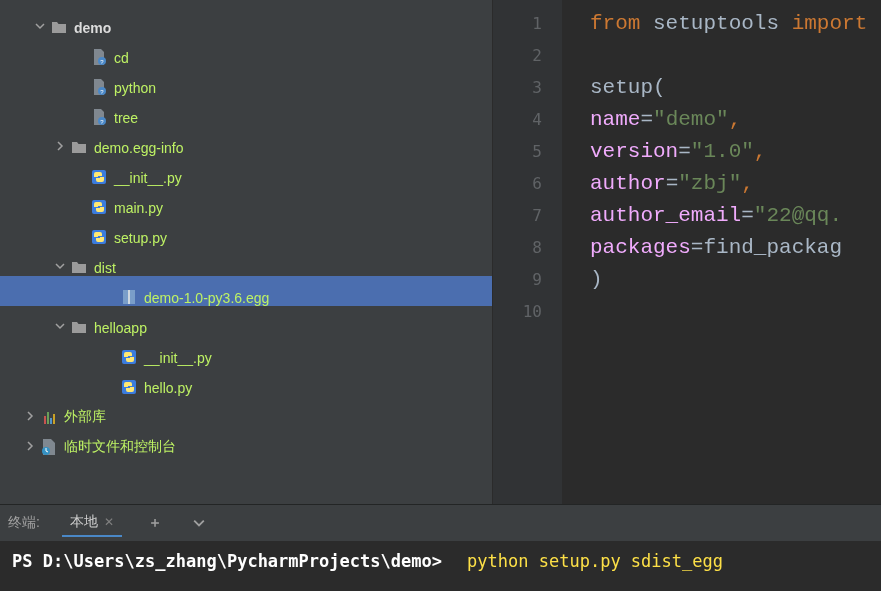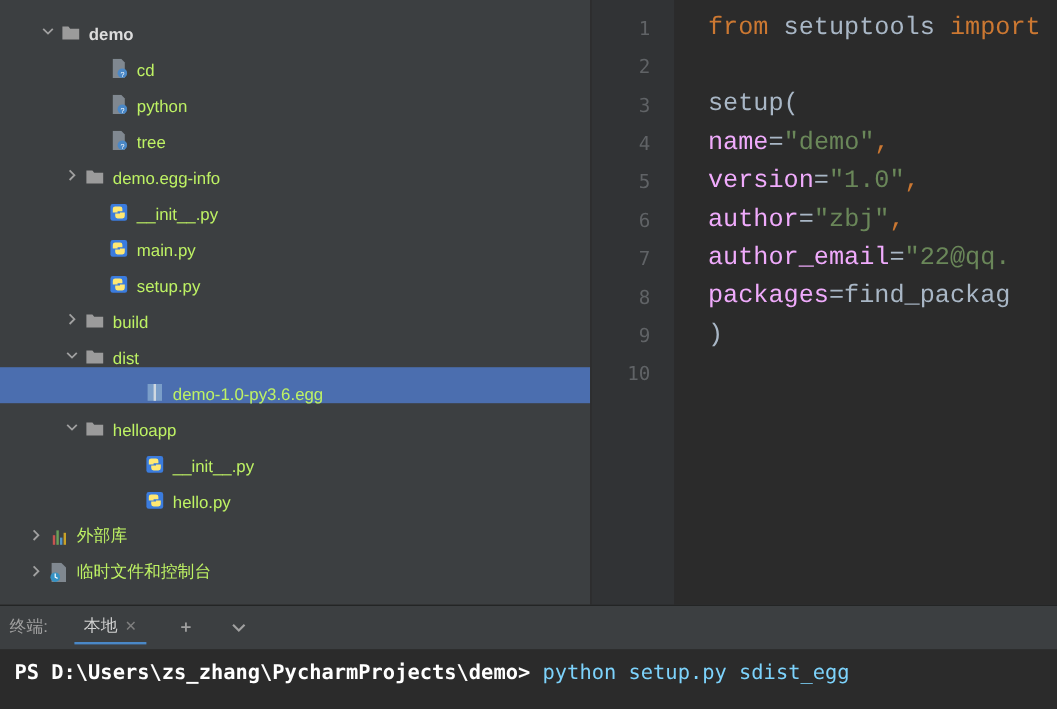--- a/index.html
+++ b/index.html
@@ -105,21 +105,21 @@
 }
 .terminal {
   background:#2b2b2b;
   font-family:Menlo,Consolas,monospace;
   font-size:17px;
   padding:10px 12px;
   color:#d4d4d4;
   height:50px;
 }
 .term-prompt { color:#ffffff;font-weight:bold; }
-.term-cmd { color:#7dd3fc; }
+.term-cmd { color:#fde047;margin-left:15px; }
 </style>
 </head>
 <body>
 
 <div class="main">
   <div class="sidebar">
     <div class="tree" id="tree">
         <div class="tree-row">
           <span class="indent" style="width: 30px;"></span>
           <span class="chev">
@@ -209,34 +209,20 @@
         <div class="tree-row">
           <span class="indent" style="width: 70px;"></span>
           <span class="chev"></span>
           <span class="ico">
             <svg width="16" height="16" viewBox="0 0 16 16">
               <rect x="1" y="1" width="14" height="14" rx="2" fill="#3b7cde"></rect>
               <path d="M5 3 h4 a2 2 0 0 1 2 2 v2 H7 v1 h6 v3 a2 2 0 0 1 -2 2 H7 a2 2 0 0 1 -2 -2 v-2 h4 v-1 H3 V5 a2 2 0 0 1 2 -2" fill="#ffe873"></path>
             </svg>
           </span>
           <span class="label">setup.py</span>
-        </div>
-        <div class="tree-row">
-          <span class="indent" style="width: 50px;"></span>
-          <span class="chev">
-            <svg viewBox="0 0 10 10">
-              <path d="M3 1 L7 5 L3 9" fill="none" stroke="#a0a0a0" stroke-width="1.5"></path>
-            </svg>
-          </span>
-          <span class="ico">
-            <svg width="16" height="14" viewBox="0 0 16 14">
-              <path class="folder-icon" d="M1 2 h5 l1.5 2 H15 v9 H1 z"></path>
-            </svg>
-          </span>
-          <span class="label">build</span>
         </div>
         <div class="tree-row">
           <span class="indent" style="width: 50px;"></span>
           <span class="chev">
             <svg viewBox="0 0 10 10">
               <path d="M1 3 L5 7 L9 3" fill="none" stroke="#a0a0a0" stroke-width="1.5"></path>
             </svg>
           </span>
           <span class="ico">
             <svg width="16" height="14" viewBox="0 0 16 14">

